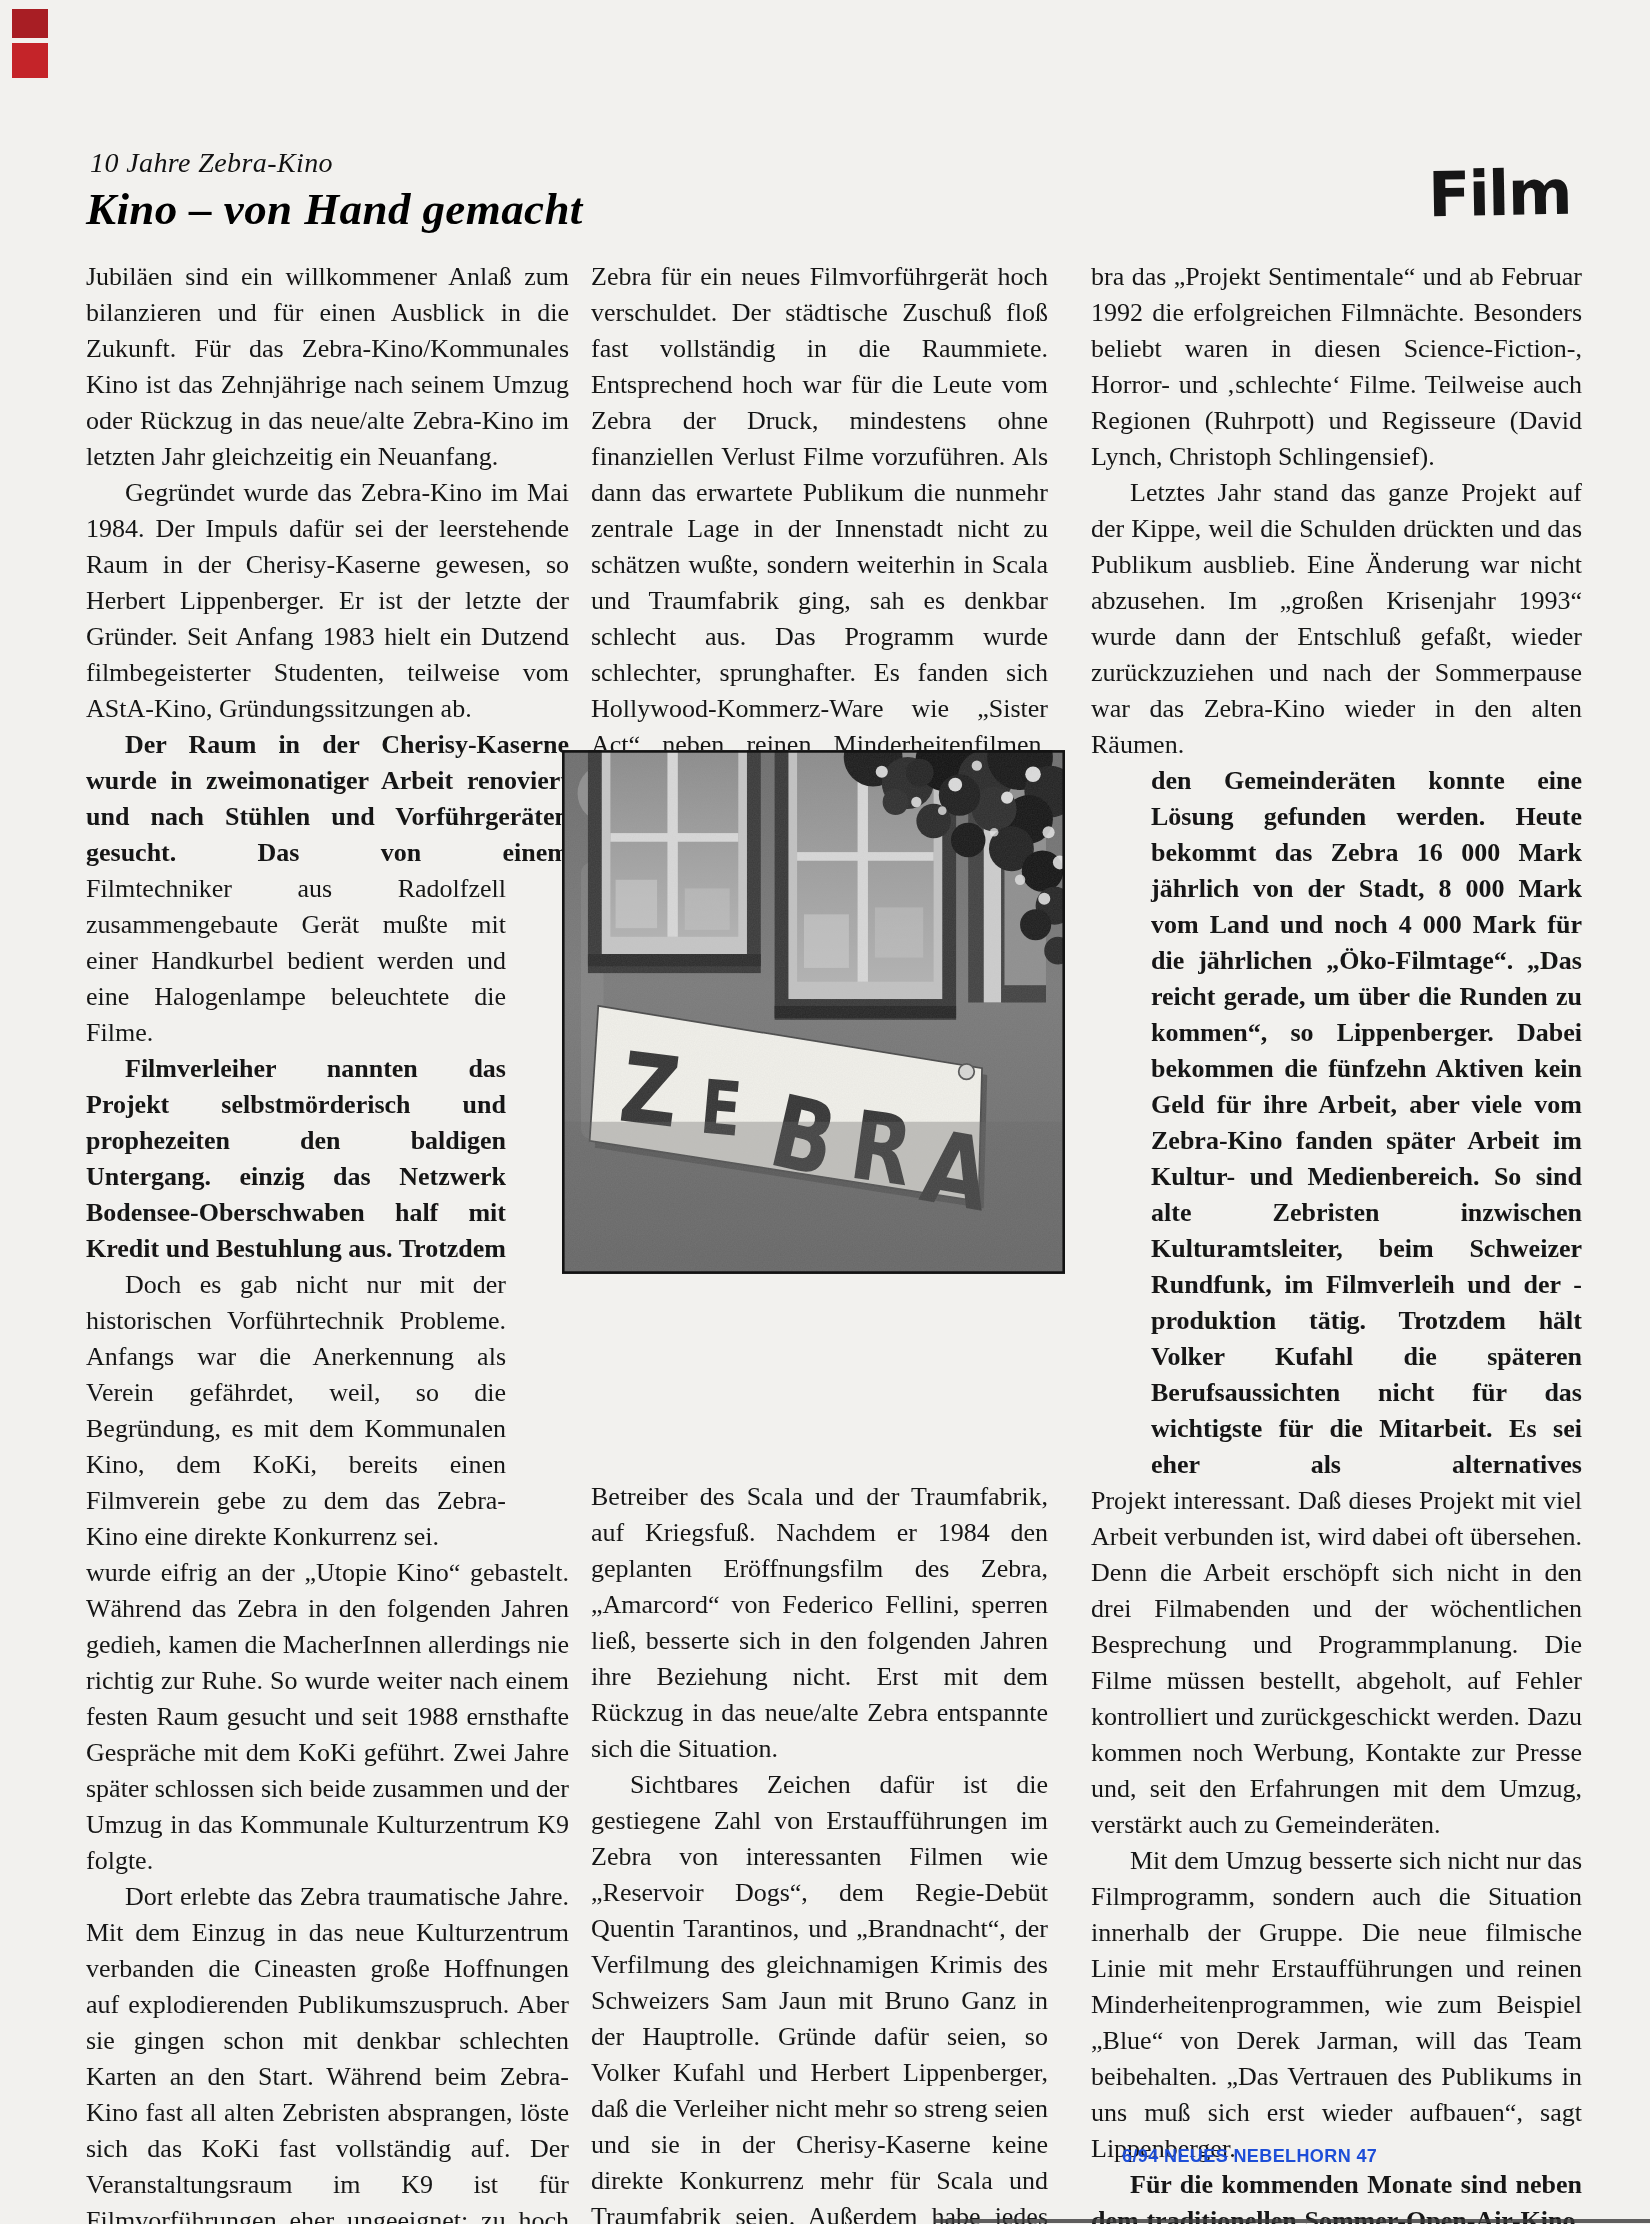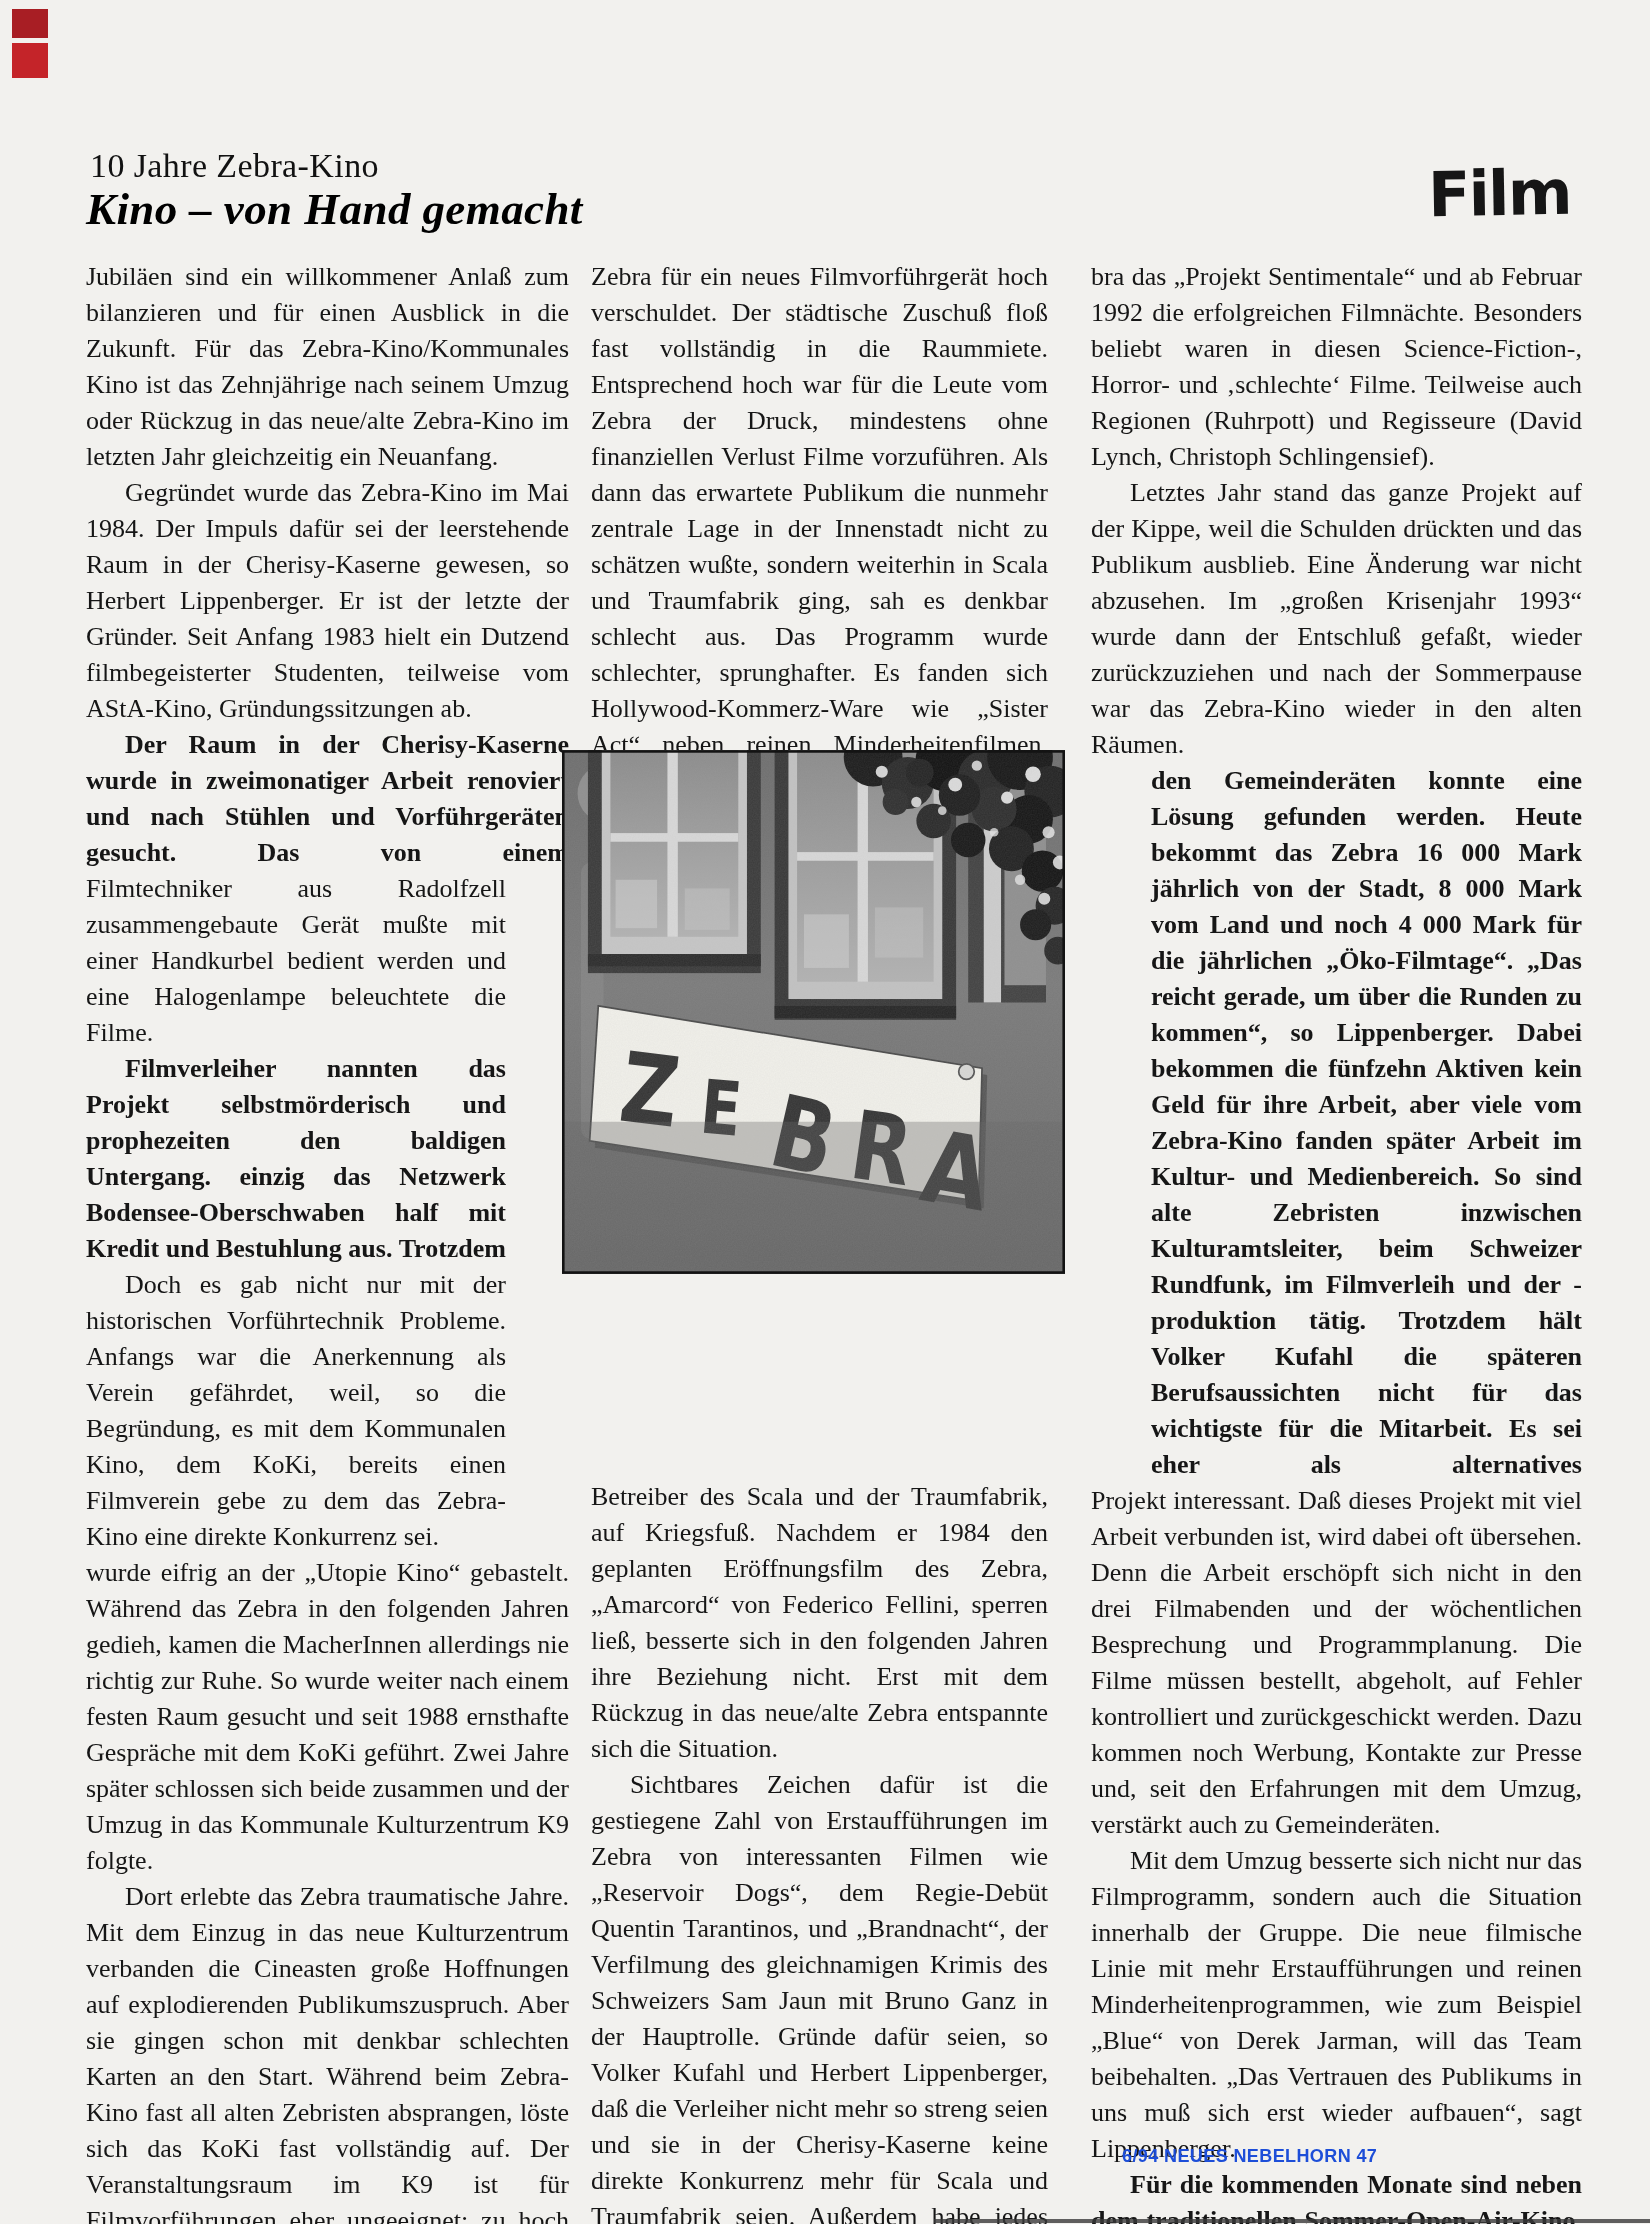--- a/index.html
+++ b/index.html
@@ -11,21 +11,21 @@
     overflow:hidden;
   }
   
   .regmark{position:absolute;left:12px;width:36px;}
   #regmark-top{top:8.6px;height:29px;background:#a81e24;}
   #regmark-bottom{top:43px;height:35px;background:#c42429;}
 
   
   #kicker{
     position:absolute;left:90px;top:147px;
-    font-size:34px;letter-spacing:0.4px;
+    font-style:italic;font-size:28px;letter-spacing:0.4px;
     color:#121212;white-space:nowrap;
   }
   #headline{
     position:absolute;left:86px;top:183px;
     font-style:italic;font-weight:bold;font-size:45px;
     color:#000000;white-space:nowrap;letter-spacing:0.4px;
   }
   #film-logo{
     position:absolute;left:1428px;top:157px;
     font-family:"DejaVu Sans", sans-serif;

